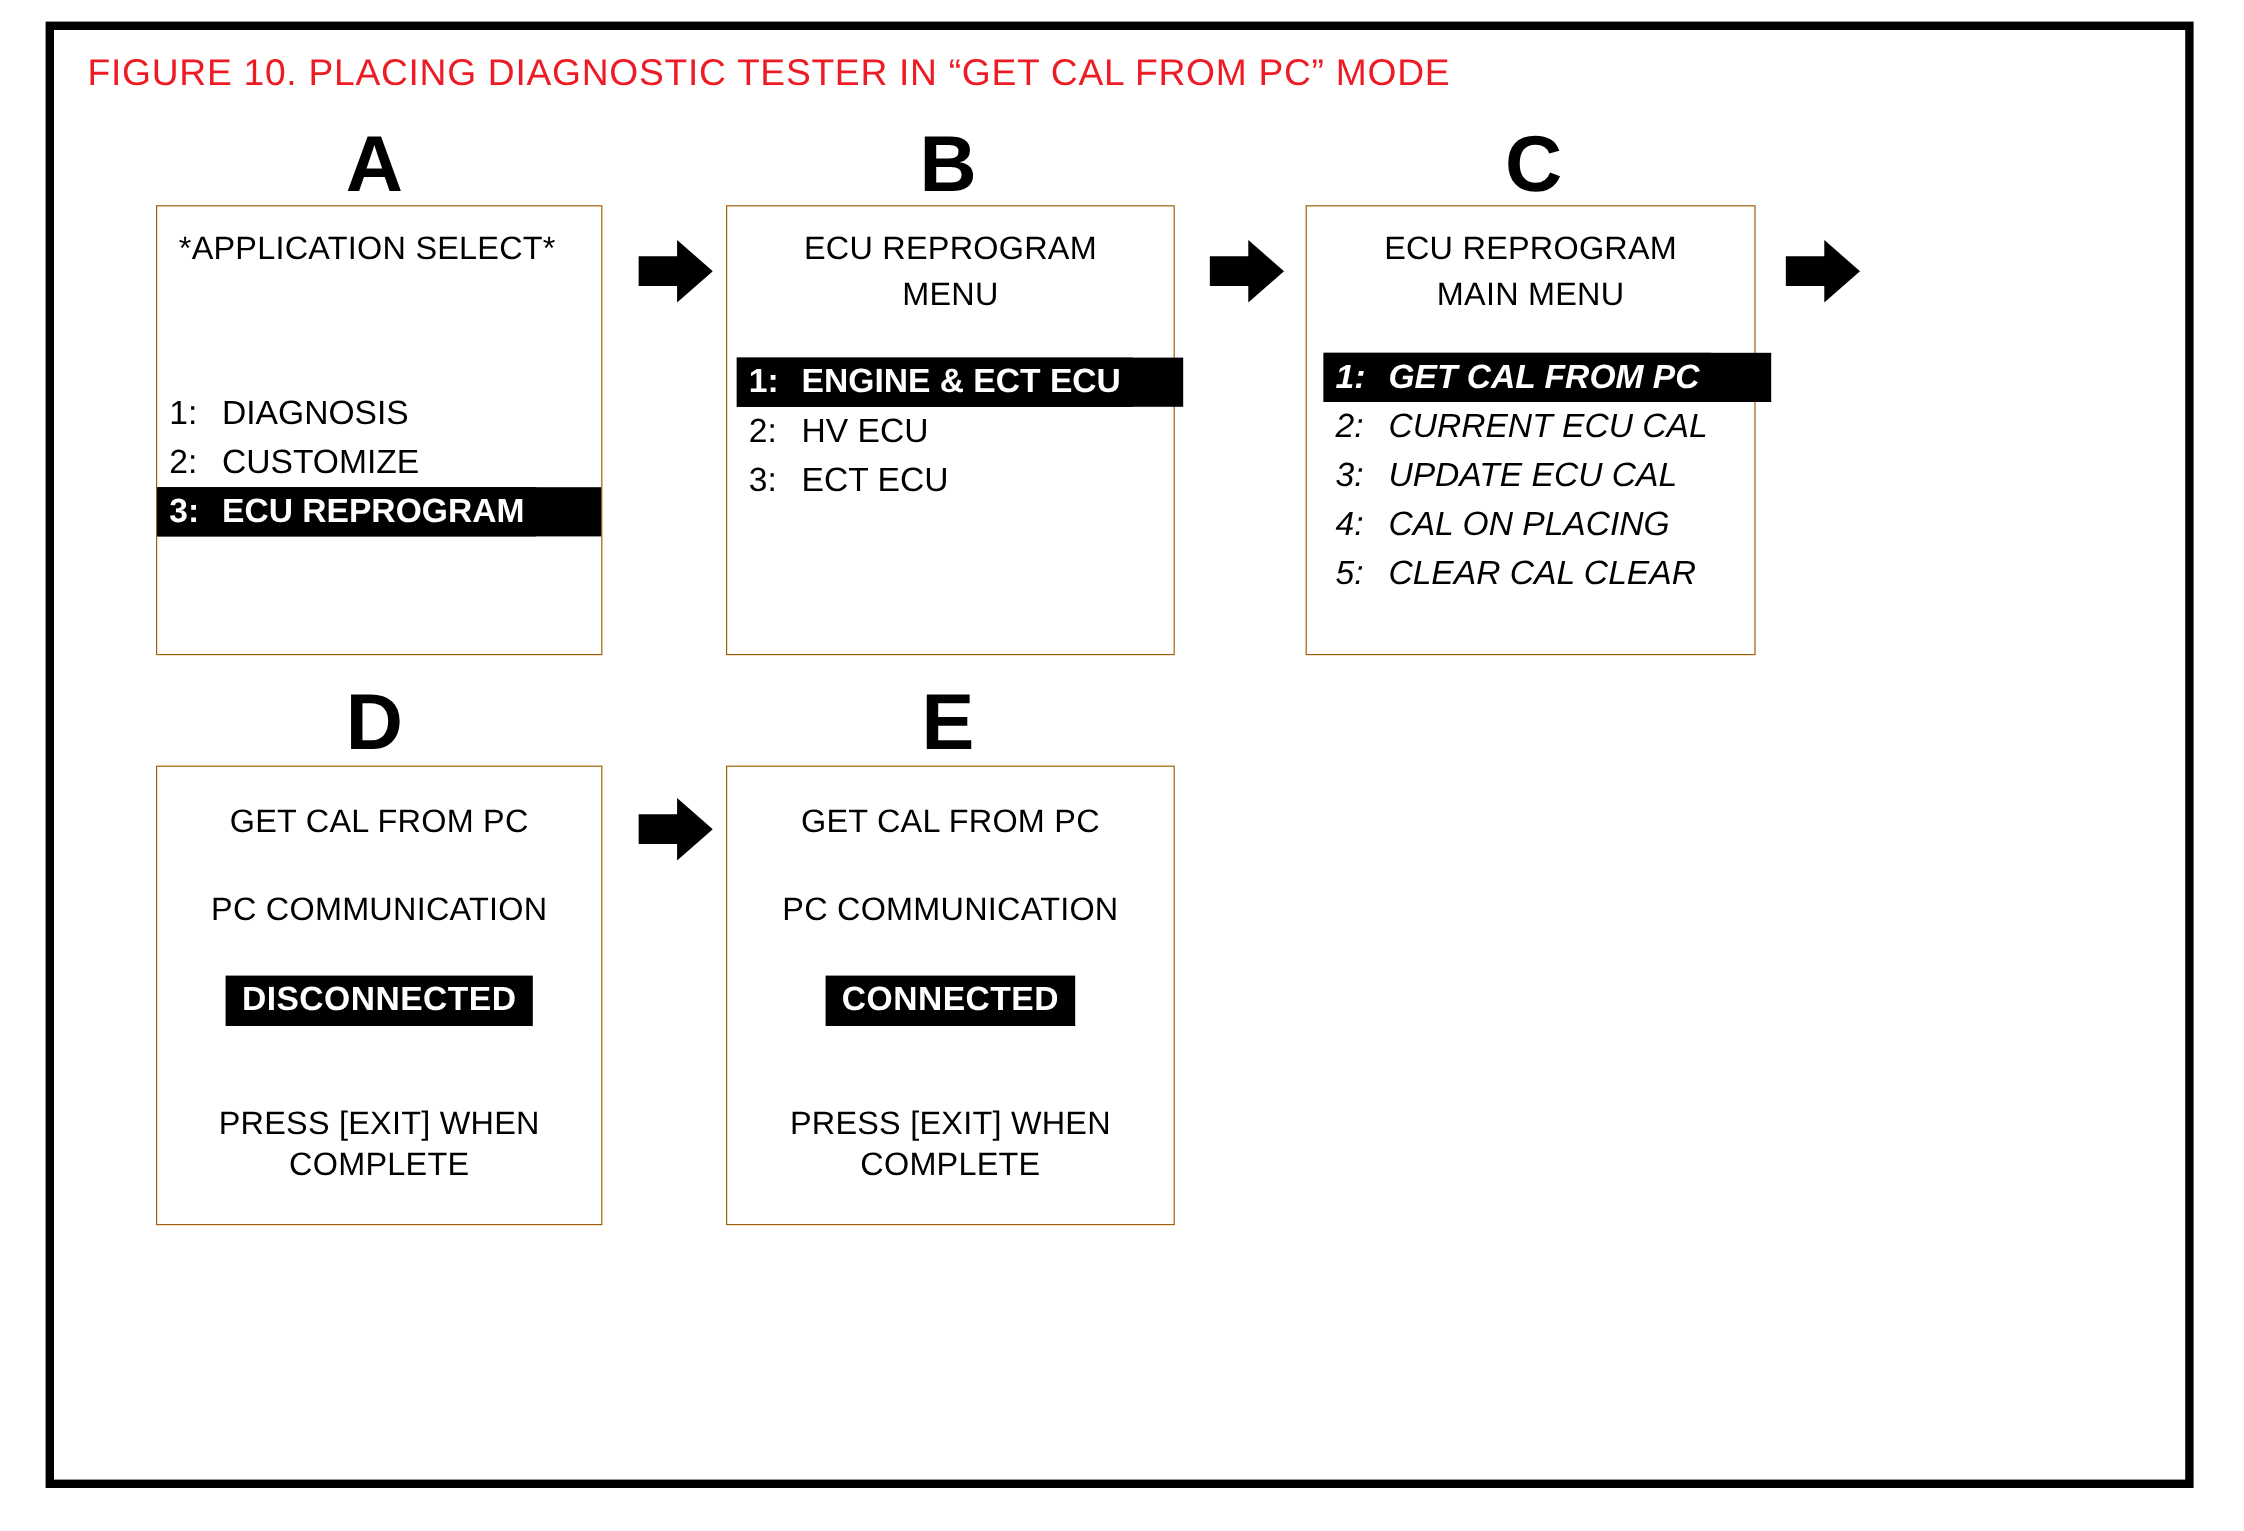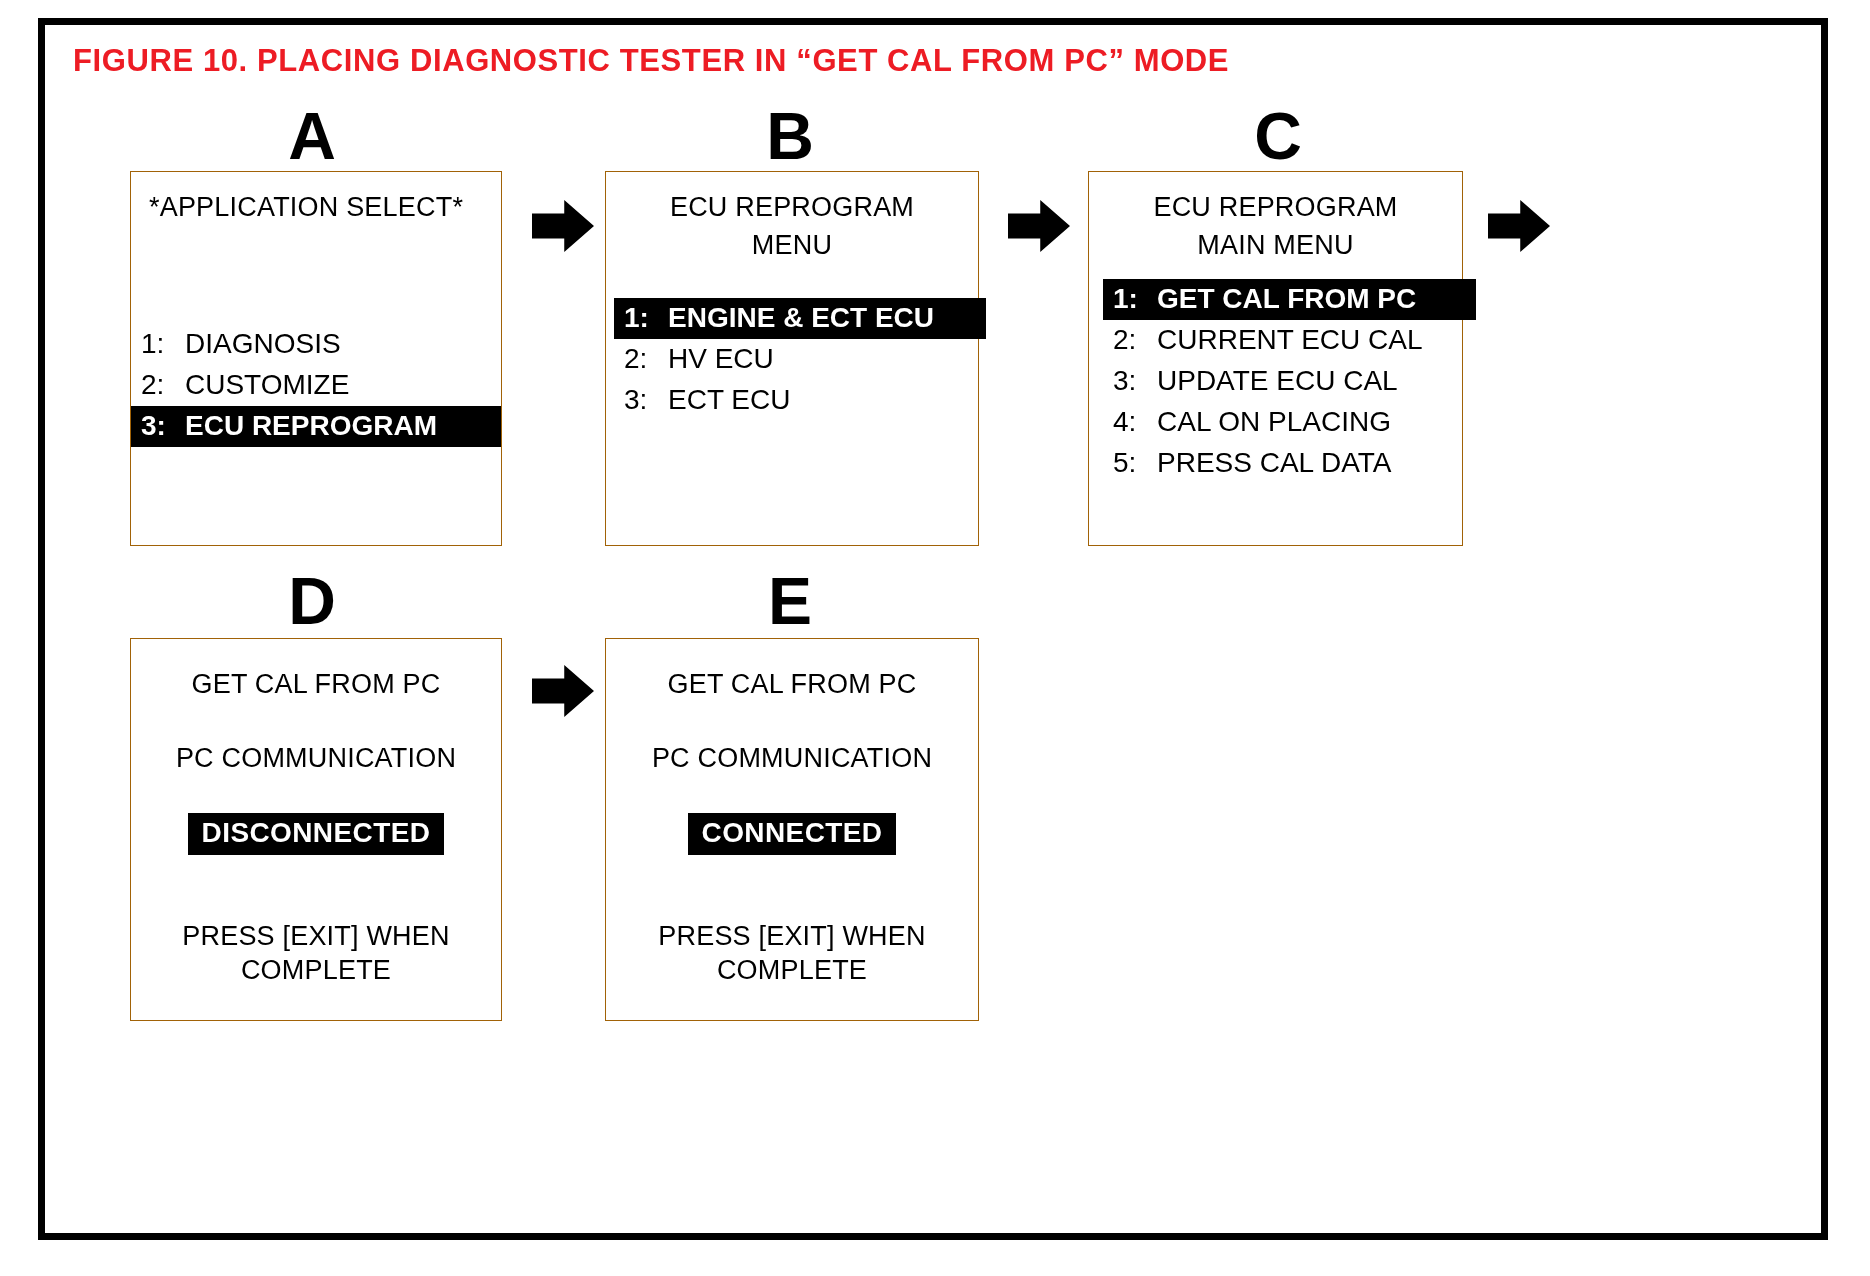--- a/index.html
+++ b/index.html
@@ -27,21 +27,21 @@
     box-sizing: border-box;
   }
 
   
   #figure-title {
     position: absolute;
     left: 28px;
     top: 18px;
     color: #ED1C24;
     font-size: 31px;
-    font-weight: bold;
+    font-weight: normal;
     letter-spacing: 0.6px;
     white-space: nowrap;
     font-family: "Liberation Sans", sans-serif;
   }
 
   
   .panel-letter {
     position: absolute;
     font-size: 66px;
     font-weight: bold;
@@ -207,21 +207,21 @@
     </svg>
   </div>
 
   <div class="panel-letter" style="left:1188px; top:78px;">C</div>
 
   <div class="screen" style="left:1043px; top:146px; width:375px; height:375px;">
     <div class="screen-inner">
       <div class="scr-line" style="top:20px;">ECU REPROGRAM</div>
       <div class="scr-line" style="top:58px;">MAIN MENU</div>
 
-      <div class="menu-list" style="top:107px; padding-left:14px;">
+      <div class="menu-list" style="top:122px; padding-left:14px;font-style:italic;">
         <div class="menu-row highlight">
           <span class="inner">
             <span class="num">1:</span><span>GET CAL FROM PC</span>
           </span>
         </div>
         <div class="menu-row">
           <span class="inner">
             <span class="num">2:</span><span>CURRENT ECU CAL</span>
           </span>
         </div>
@@ -230,21 +230,21 @@
             <span class="num">3:</span><span>UPDATE ECU CAL</span>
           </span>
         </div>
         <div class="menu-row">
           <span class="inner">
             <span class="num">4:</span><span>CAL ON PLACING</span>
           </span>
         </div>
         <div class="menu-row">
           <span class="inner">
-            <span class="num">5:</span><span>PRESS CAL DATA</span>
+            <span class="num">5:</span><span>CLEAR CAL CLEAR</span>
           </span>
         </div>
       </div>
     </div>
   </div>
 
   <div class="block-arrow" style="left:1443px; top:170px;">
     <svg viewBox="0 0 100 100" xmlns="http://www.w3.org/2000/svg">
       <polygon points="0,30 52,30 52,8 100,50 52,92 52,70 0,70" fill="#000000"></polygon>
     </svg>

